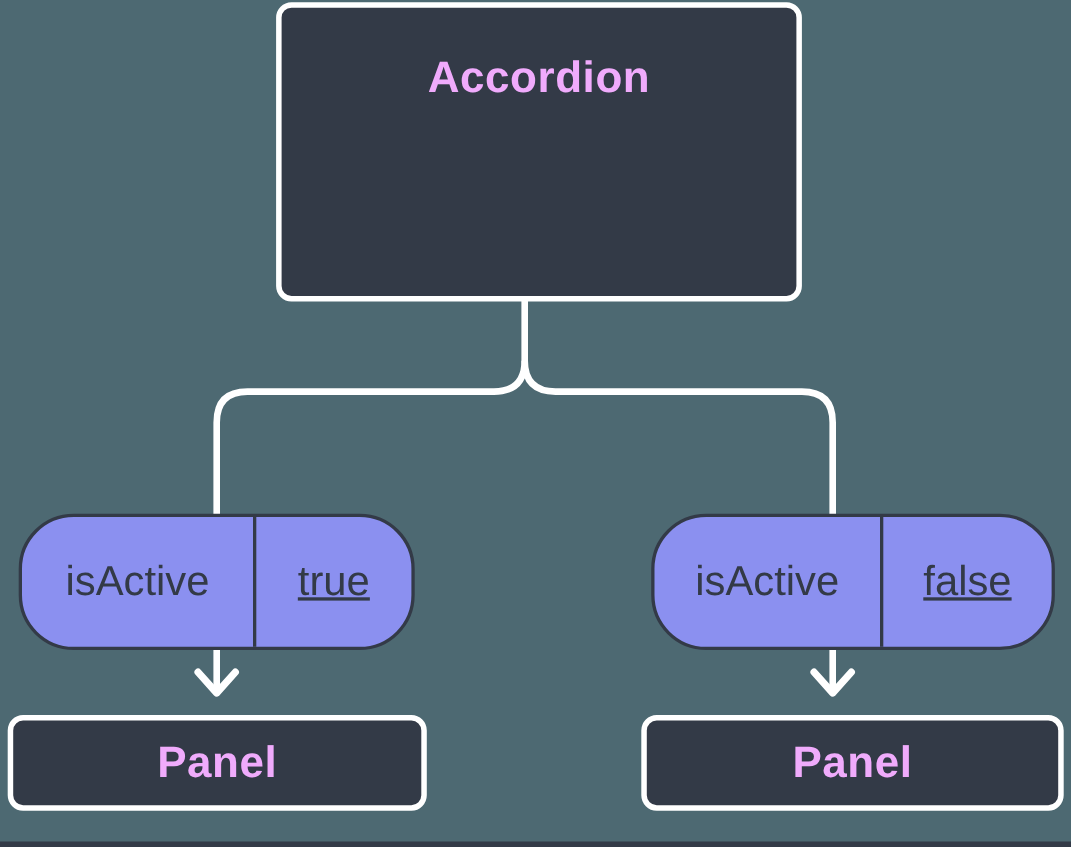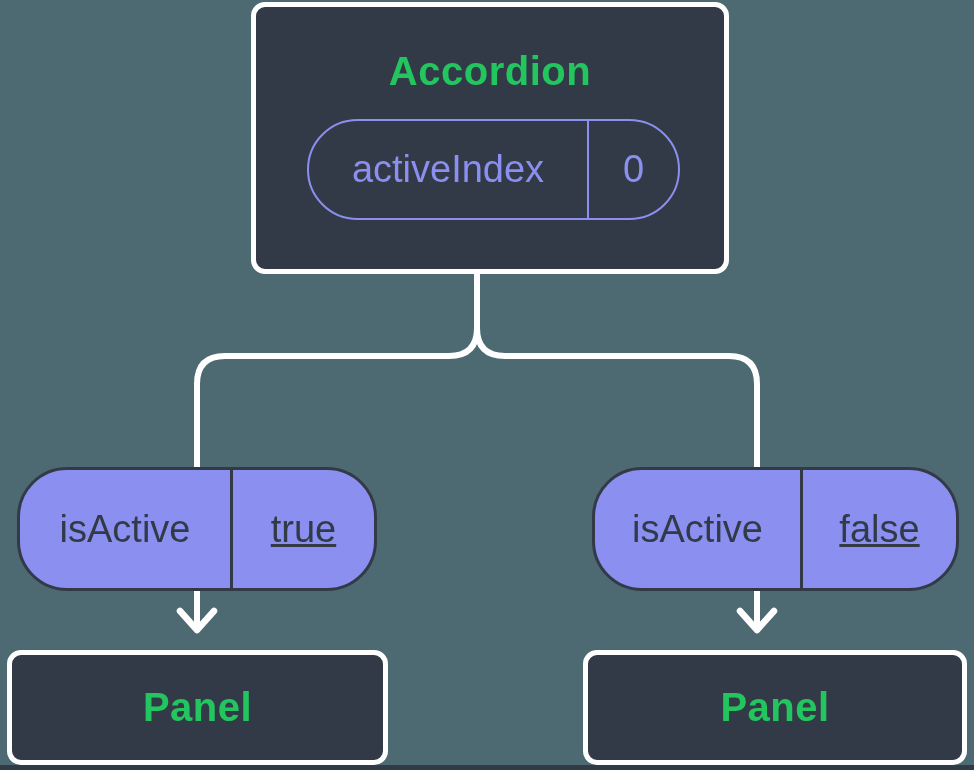--- a/index.html
+++ b/index.html
@@ -20,25 +20,25 @@
   }
   .node {
     position: absolute;
     background: #333A47;
     border: 5px solid #FFFFFF;
     border-radius: 14px;
     box-sizing: border-box;
     z-index: 2;
   }
   .node-accordion { left: 251px; top: 2px; width: 478px; height: 272px; }
-  .node-panel { top: 650px; height: 115px; display: flex; align-items: center; justify-content: center; }
+  .node-panel { top: 650px; height: 87px; display: flex; align-items: center; justify-content: center; }
   .node-panel-left  { left: 7px;   width: 381px; }
   .node-panel-right { left: 583px; width: 384px; }
   .node-title {
-    color: #22c55e;
+    color: #f0abfc;
     font-size: 40px;
     font-weight: 600;
     letter-spacing: 0.5px;
   }
   .accordion-title {
     position: absolute;
     left: 0; top: 40px;
     width: 100%;
     text-align: center;
     line-height: 48px;
@@ -101,24 +101,20 @@
       <path d="M757,564 L757,627"></path>
       <path stroke-width="6.5" stroke-linecap="round" stroke-linejoin="round" d="M180,611 L197,630 L214,611"></path>
       <path stroke-width="6.5" stroke-linecap="round" stroke-linejoin="round" d="M740,611 L757,630 L774,611"></path>
     </g>
   </svg>
 
   <div class="node node-accordion">
     <div class="node-title accordion-title">Accordion</div>
   </div>
 
-  <div class="pill pill-state">
-    <div class="pill-cell cell-name">activeIndex</div>
-    <div class="pill-cell cell-value">0</div>
-  </div>
 
   <div class="pill pill-prop pill-prop-left">
     <div class="pill-cell cell-name">isActive</div>
     <div class="pill-cell cell-value">true</div>
   </div>
 
   <div class="pill pill-prop pill-prop-right">
     <div class="pill-cell cell-name">isActive</div>
     <div class="pill-cell cell-value">false</div>
   </div>

